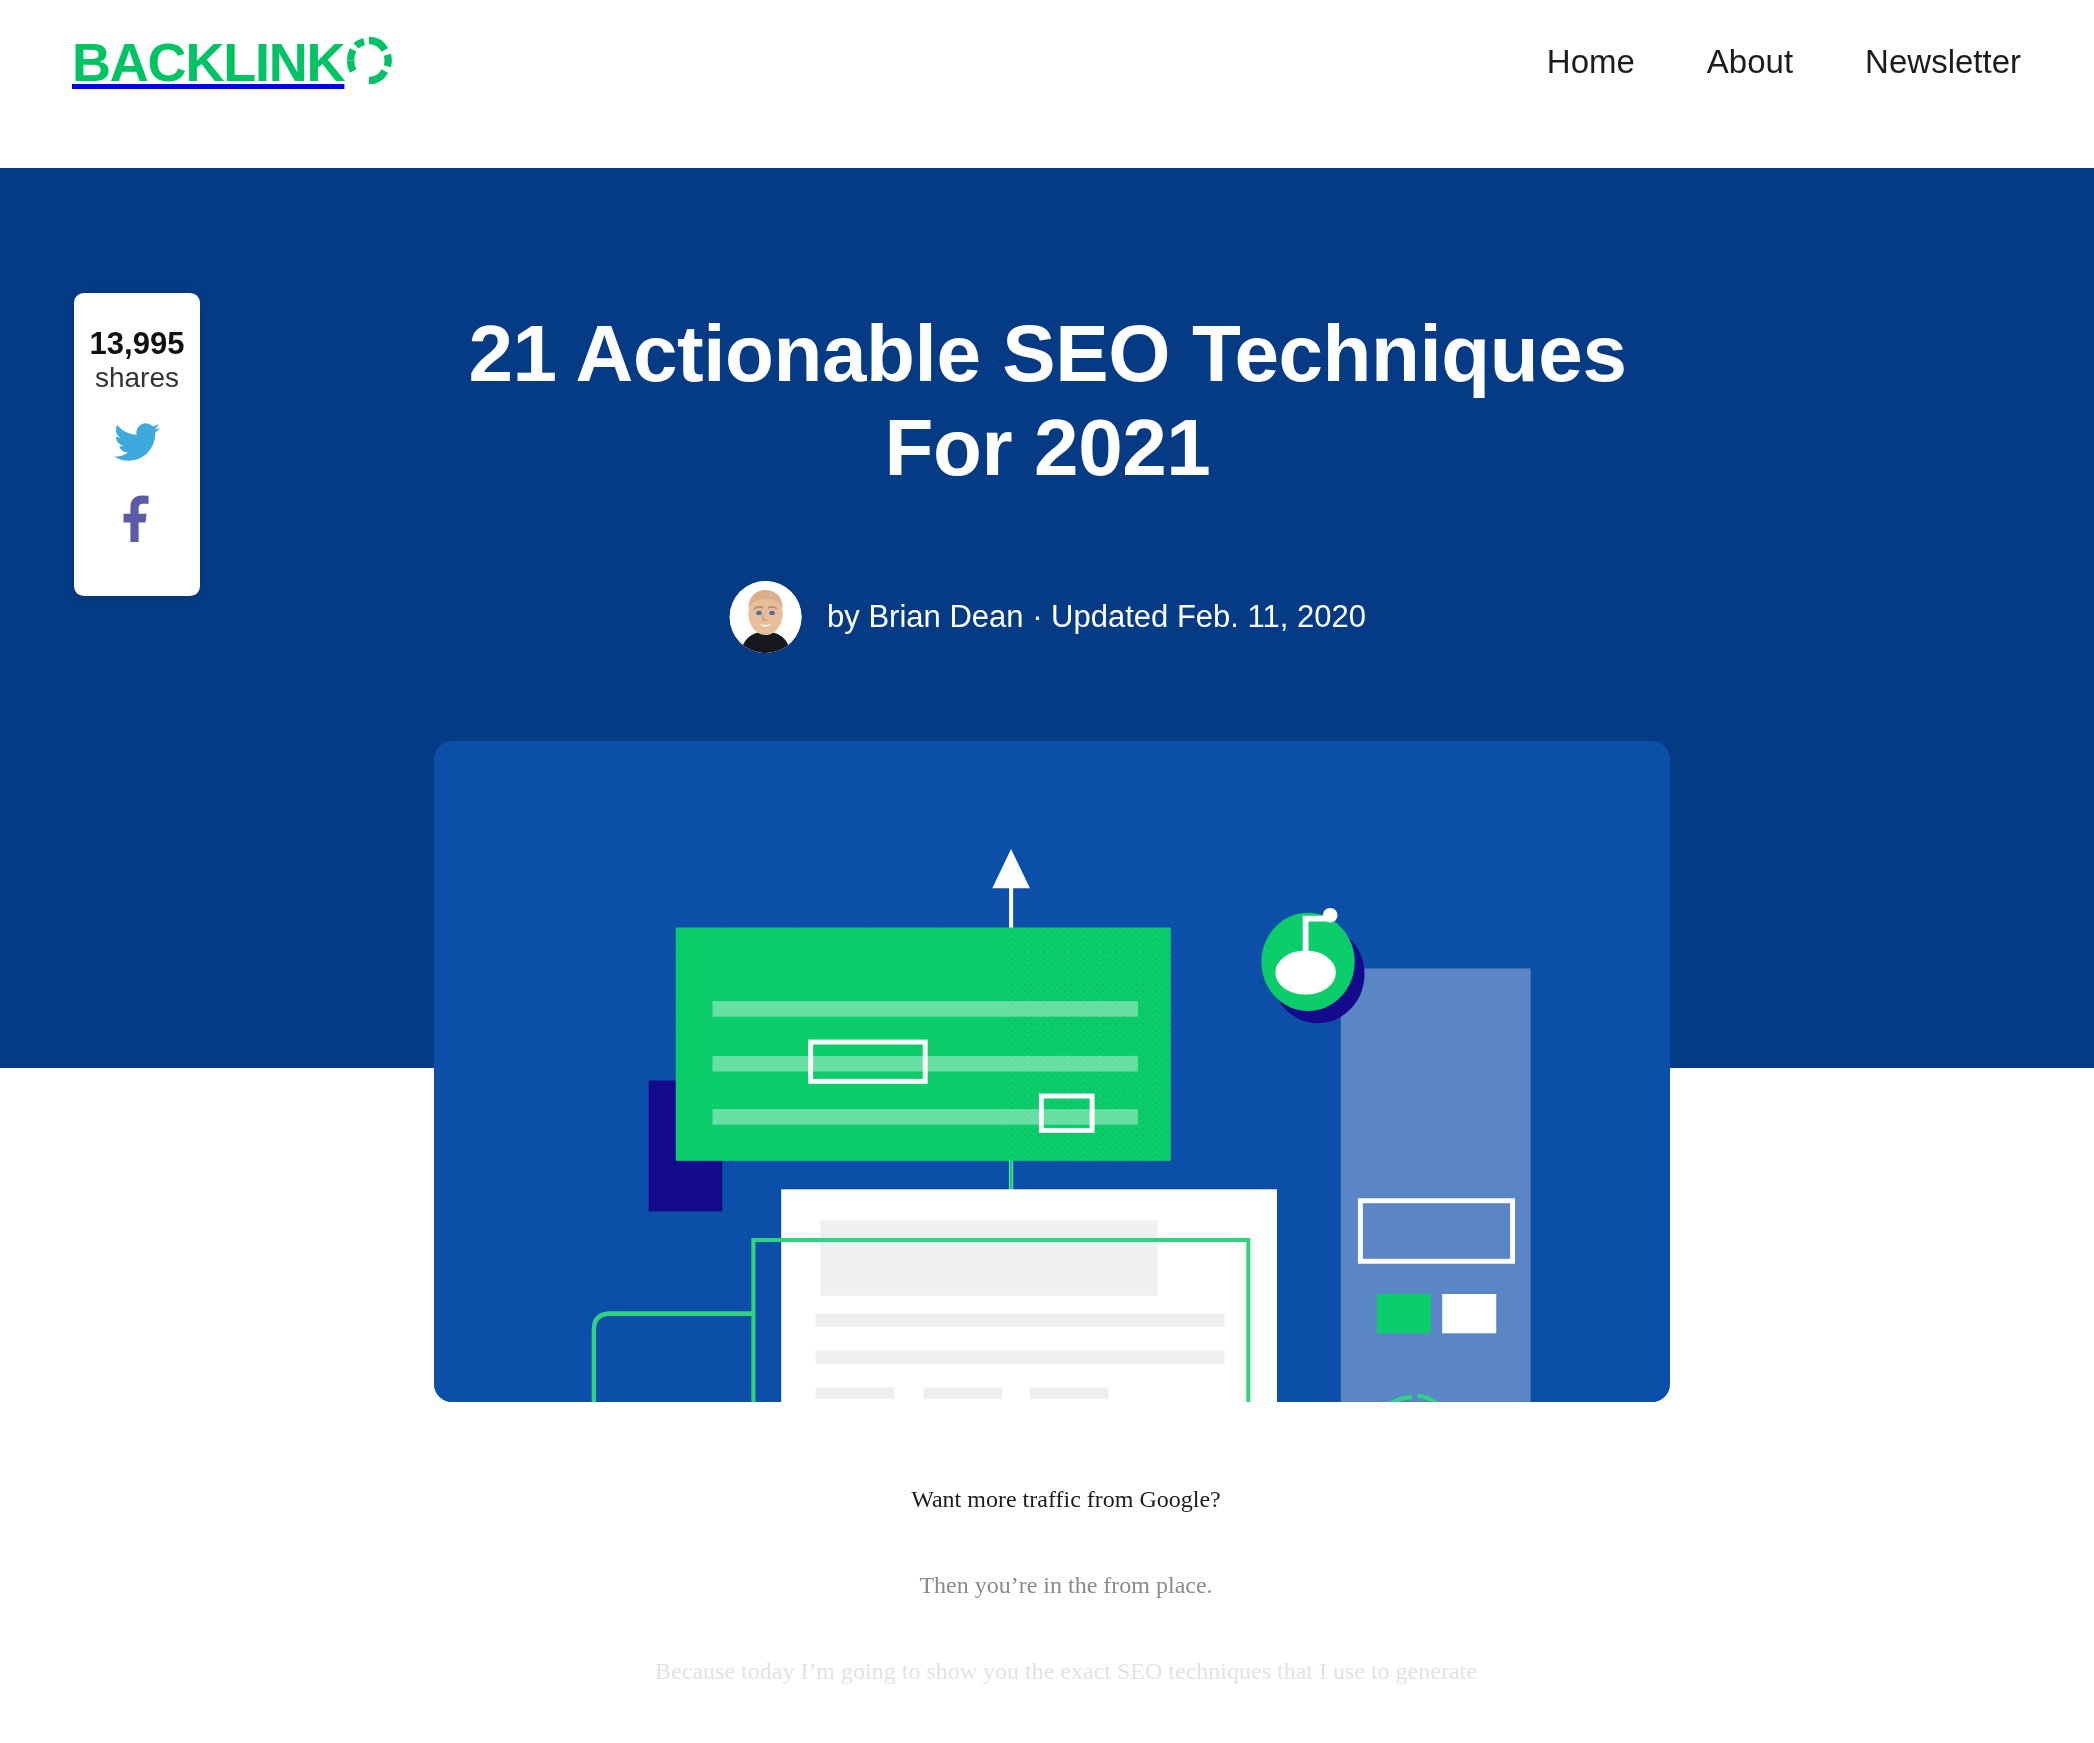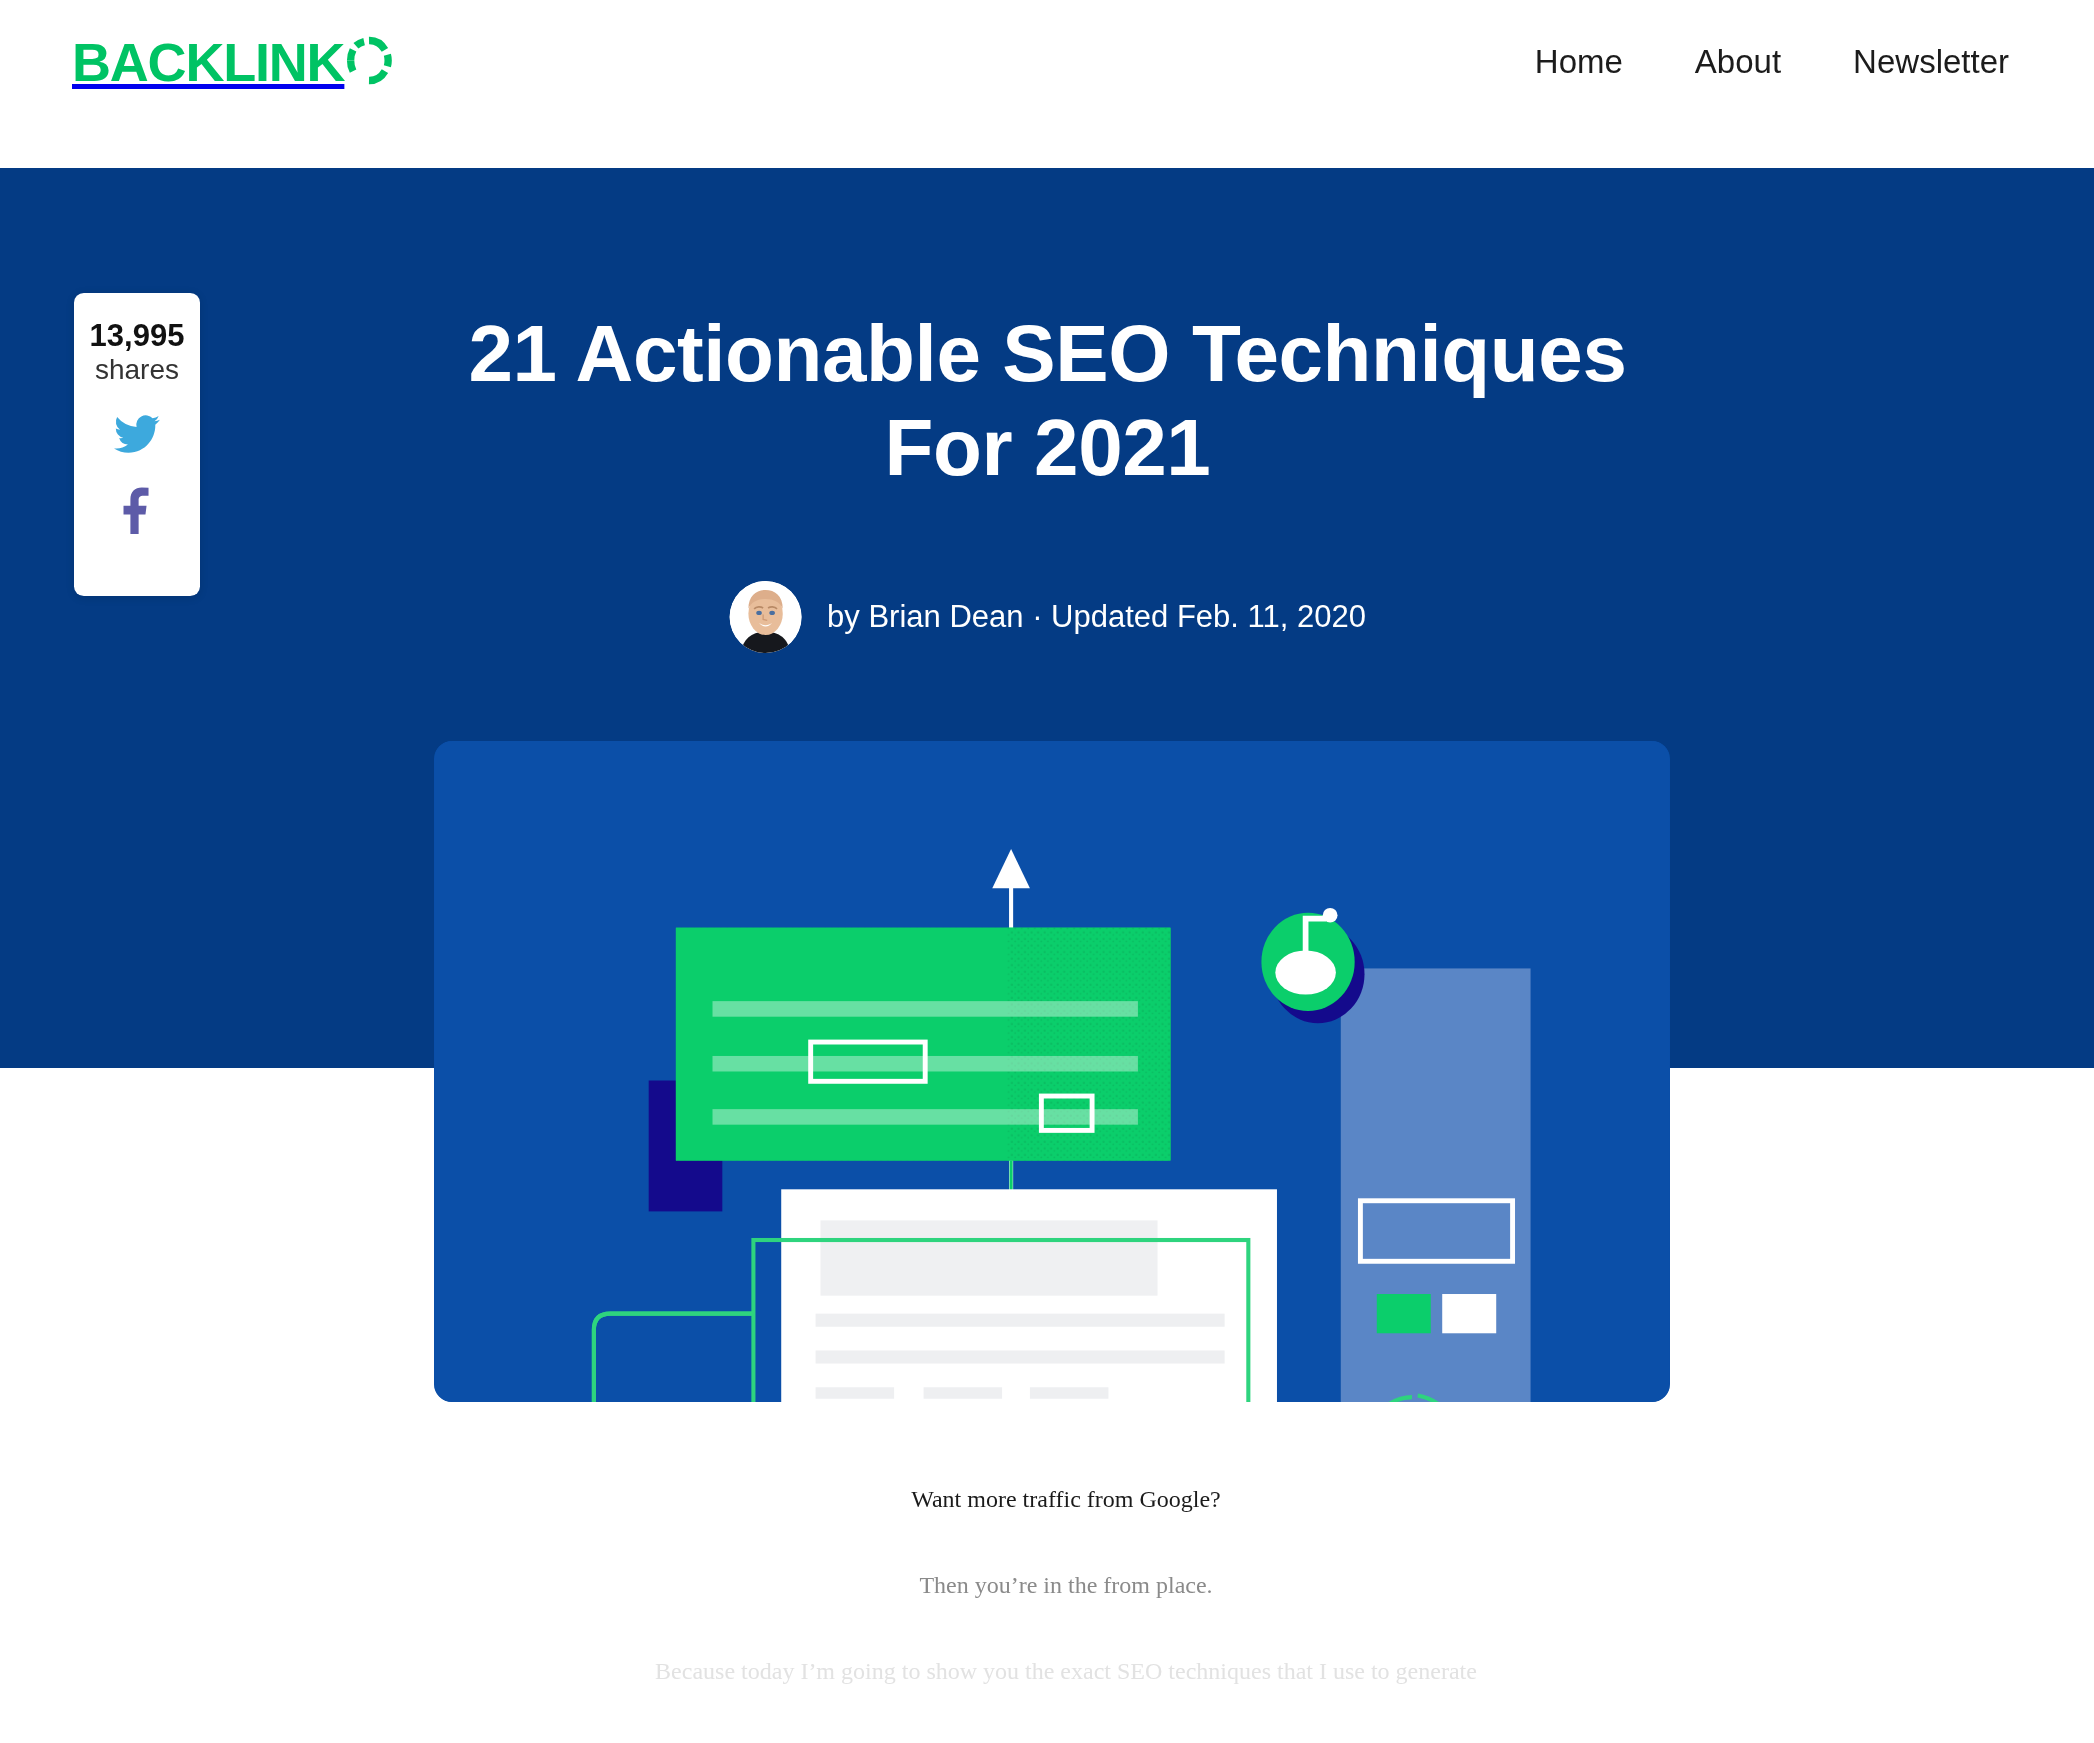--- a/index.html
+++ b/index.html
@@ -24,21 +24,21 @@
     transform: translateY(-50%);
     display: flex; align-items: center;
   }
   .logo-text {
     font-size: 54px; font-weight: 700; letter-spacing: -1.2px;
     color: #00C364; line-height: 1; font-family: "Liberation Sans", sans-serif;
   }
   .logo-mark { margin-left: 1.6px; display:block; }
 
   .main-nav {
-    position: absolute; right: 86px; top: 50%;
+    position: absolute; right: 74px; top: 50%;
     transform: translateY(-50%);
     display: flex; align-items: flex-start; gap: 72px;
   }
   .nav-link {
     font-size: 33px; color: #1c1c1c; text-decoration: none;
     font-family: "Liberation Sans", sans-serif; white-space: nowrap;
   }
 
   
   .hero {
@@ -71,21 +71,21 @@
     font-family: "Liberation Sans", sans-serif;
   }
 
   
   .share-widget {
     position: absolute; left: 74px; top: 293px;
     width: 126px; height: 303px;
     background: #ffffff; border-radius: 9.8px;
     box-shadow: 0 1.6px 8.2px rgba(0,0,0,.12);
     display: flex; flex-direction: column; align-items: center;
-    padding-top: 26px; z-index: 20;
+    padding-top: 34px; z-index: 20;
   }
   .share-count {
     font-size: 31px; font-weight: 700; color: #111;
     line-height: 1.12; text-align: center;
     font-family: "Liberation Sans", sans-serif;
   }
   .share-label {
     font-size: 28px; color: #333; line-height: 1.15;
     font-family: "Liberation Sans", sans-serif;
   }

